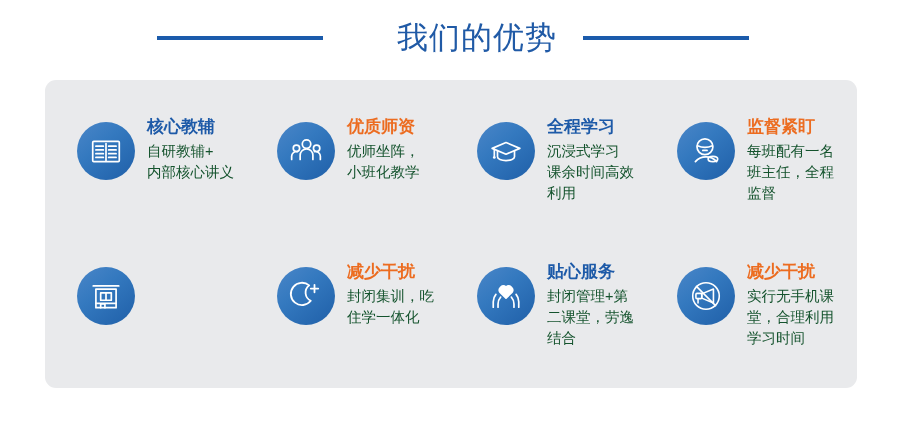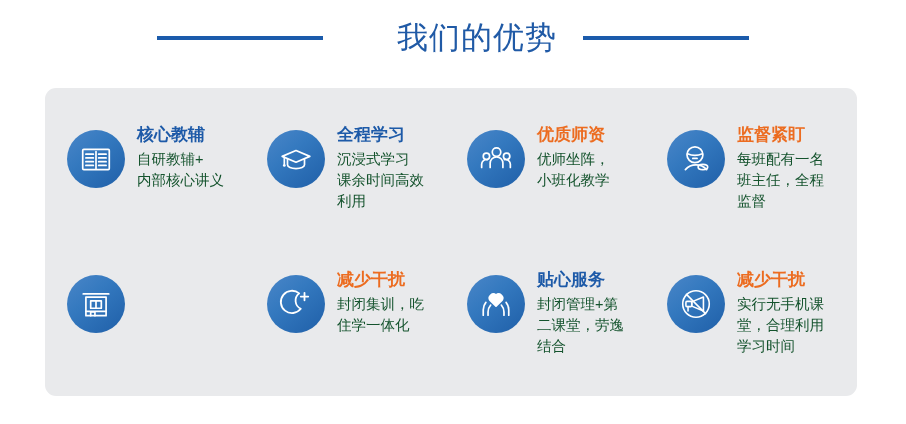--- a/index.html
+++ b/index.html
@@ -44,27 +44,27 @@
     letter-spacing: 1px;
     white-space: nowrap;
     font-weight: 400;
     margin-left: 48px;
   }
 
   
   .panel {
     position: absolute;
     left: 45px;
-    top: 88px;
+    top: 80px;
     width: 812px;
     height: 308px;
     background: #e9eaec;
     border-radius: 11px;
     box-sizing: border-box;
-    padding: 30px 18px 22px 22px;
+    padding: 30px 18px 22px 32px;
   }
   .grid {
     display: grid;
     grid-template-columns: 200px 200px 200px 192px;
     grid-template-rows: 145px 145px;
     column-gap: 0px;
     row-gap: 0px;
   }
   .feature {
     display: flex;
@@ -138,55 +138,55 @@
         <div class="feature-text">
           <p class="feature-title blue">核心教辅</p>
           <p class="feature-desc">自研教辅+
 内部核心讲义</p>
         </div>
       </div>
 
       <div class="feature">
         <span class="icon-circle">
           <svg viewBox="0 0 64 64" fill="none" stroke="#ffffff" stroke-width="3.2" stroke-linecap="round" stroke-linejoin="round">
-            <path d="M32 16 L58 27 L32 38 L6 27 Z"></path>
-            <path d="M16 32 v11 c0 4 7 7 16 7 s16-3 16-7 V32"></path>
-            <path d="M10 29 v12"></path>
-            <circle cx="10" cy="44" r="2.6" fill="#ffffff" stroke="none"></circle>
-          </svg>
-        </span>
-        <div class="feature-text">
-          <p class="feature-title blue">全程学习</p>
-          <p class="feature-desc">沉浸式学习
-课余时间高效
-利用</p>
-        </div>
-      </div>
-
-      <div class="feature">
-        <span class="icon-circle">
-          <svg viewBox="0 0 64 64" fill="none" stroke="#ffffff" stroke-width="3.2" stroke-linecap="round" stroke-linejoin="round">
             <circle cx="33" cy="19" r="8"></circle>
             <path d="M21 48 v-8 a12 12 0 0 1 24 0 v8"></path>
             <circle cx="14" cy="27" r="6"></circle>
             <path d="M5 48 v-6 a9 9 0 0 1 11-8.8"></path>
             <circle cx="52" cy="27" r="6"></circle>
             <path d="M59 48 v-6 a9 9 0 0 0-11-8.8"></path>
           </svg>
         </span>
         <div class="feature-text">
           <p class="feature-title orange">优质师资</p>
           <p class="feature-desc">优师坐阵，
 小班化教学</p>
         </div>
       </div>
 
       <div class="feature">
         <span class="icon-circle">
           <svg viewBox="0 0 64 64" fill="none" stroke="#ffffff" stroke-width="3.2" stroke-linecap="round" stroke-linejoin="round">
+            <path d="M32 16 L58 27 L32 38 L6 27 Z"></path>
+            <path d="M16 32 v11 c0 4 7 7 16 7 s16-3 16-7 V32"></path>
+            <path d="M10 29 v12"></path>
+            <circle cx="10" cy="44" r="2.6" fill="#ffffff" stroke="none"></circle>
+          </svg>
+        </span>
+        <div class="feature-text">
+          <p class="feature-title blue">全程学习</p>
+          <p class="feature-desc">沉浸式学习
+课余时间高效
+利用</p>
+        </div>
+      </div>
+
+      <div class="feature">
+        <span class="icon-circle">
+          <svg viewBox="0 0 64 64" fill="none" stroke="#ffffff" stroke-width="3.2" stroke-linecap="round" stroke-linejoin="round">
             <circle cx="30" cy="24" r="15"></circle>
             <path d="M16 22 q14 6 28 0"></path>
             <path d="M26 31 h8"></path>
             <path d="M12 52 q8-9 20-9 q12 0 20 9"></path>
             <ellipse cx="45" cy="47" rx="9" ry="5"></ellipse>
           </svg>
         </span>
         <div class="feature-text">
           <p class="feature-title orange">监督紧盯</p>
           <p class="feature-desc">每班配有一名

